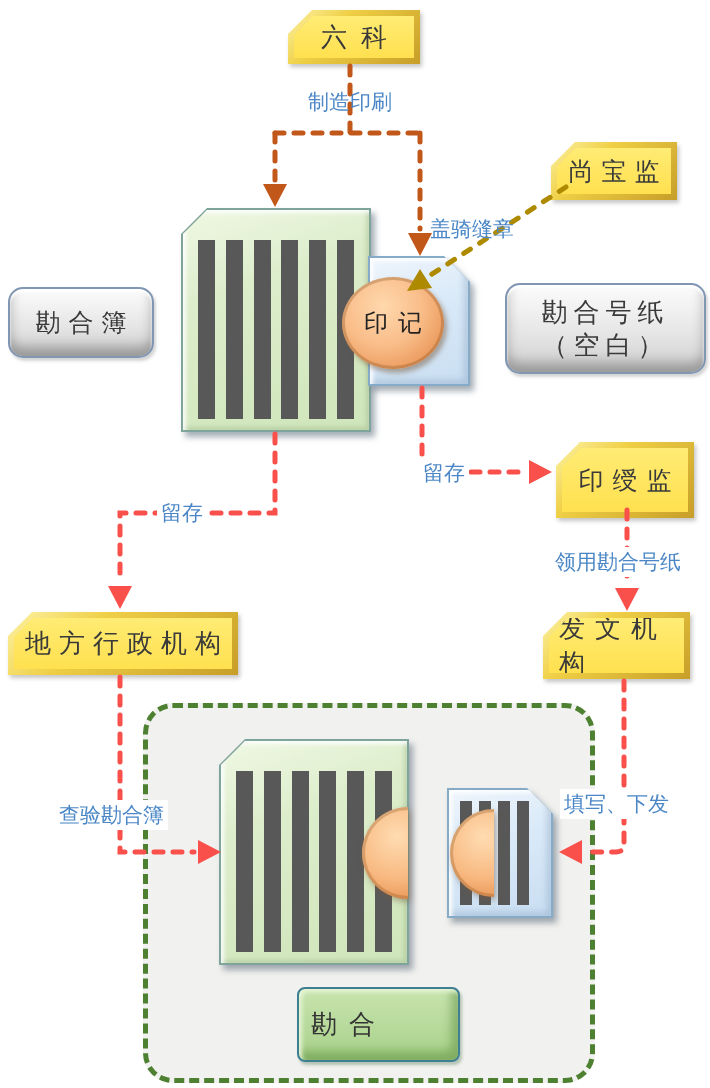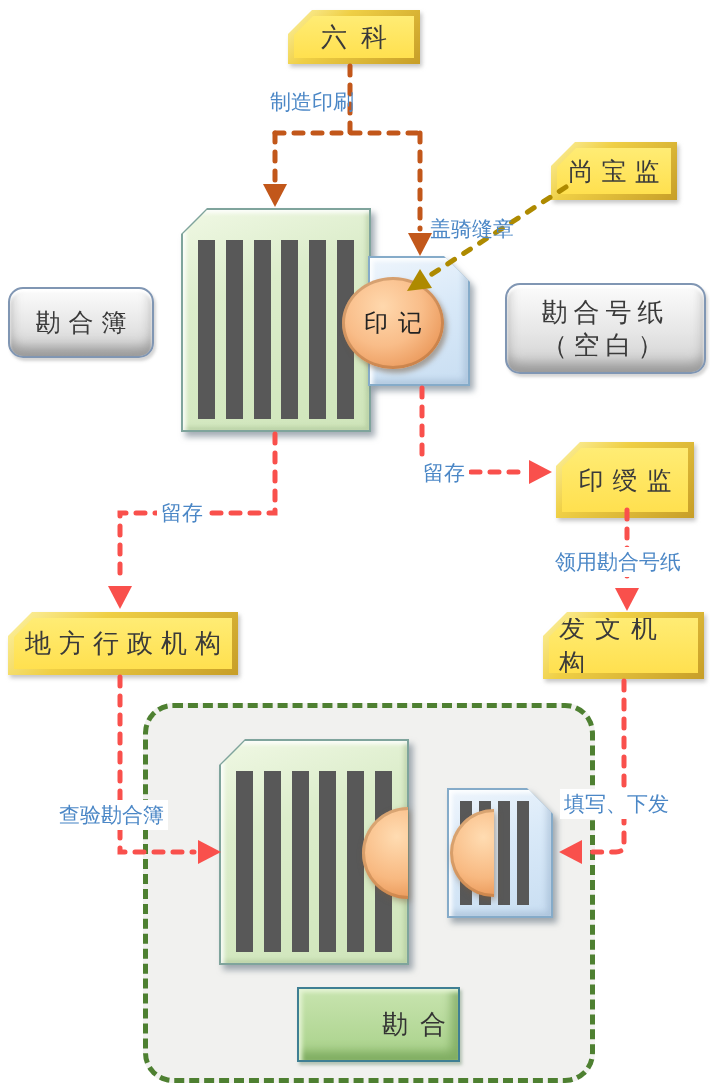--- a/index.html
+++ b/index.html
@@ -24,25 +24,25 @@
 
   
   .gbox{z-index:2;border-radius:15px;border:2px solid #8096b3;
       background:linear-gradient(180deg,#fcfcfc,#e6e6e6 55%,#cfcfcf);
       box-shadow:inset 0 3px 3px #ffffff, inset 0 -9px 12px rgba(110,110,110,.55),
                  2px 3px 3px rgba(160,160,160,.45);
       display:flex;flex-direction:column;align-items:center;justify-content:center;
       color:#3a3a3a;text-align:center;}
 
   
-  .greenbtn{z-index:2;border-radius:0;border:2px solid #3f7f93;
+  .greenbtn{z-index:2;border-radius:8px;border:2px solid #3f7f93;
       background:linear-gradient(180deg,#c8e4af,#a8d189);
       box-shadow:inset 3px 3px 4px #e6f5d6, inset -7px -9px 10px rgba(90,140,60,.5),
                  2px 3px 3px rgba(120,150,120,.5);
-      display:flex;align-items:center;justify-content:flex-end;color:#333;}
+      display:flex;align-items:center;justify-content:flex-start;color:#333;}
 
   
   .doc{z-index:2;filter:drop-shadow(4px 5px 3px rgba(90,105,120,.55));}
   .doc .border{position:absolute;inset:0;background:#7fa49c;}
   .doc .fill{position:absolute;inset:2px;}
   .clip-g{clip-path:polygon(26px 0,100% 0,100% 100%,0 100%,0 26px);}
   .clip-g2{clip-path:polygon(24px 0,100% 0,100% 100%,0 100%,0 24px);}
   .clip-b{clip-path:polygon(0 0,calc(100% - 26px) 0,100% 26px,100% 100%,0 100%);}
   .clip-b2{clip-path:polygon(0 0,calc(100% - 22px) 0,100% 22px,100% 100%,0 100%);}
   .gfill{background:linear-gradient(160deg,#f0f8e4 0%,#dcedcb 35%,#cfe5ba 100%);
@@ -61,21 +61,21 @@
   .halfseal{z-index:2;overflow:hidden;filter:drop-shadow(2px 3px 3px rgba(120,90,60,.5));}
   .halfseal .ball{position:absolute;top:0;left:0;height:100%;aspect-ratio:1/1;border-radius:50%;
       background:radial-gradient(circle at 38% 32%,#ffdcb2,#f8b981 50%,#e99656 78%,#ab672c 100%);
       box-shadow:inset 0 0 0 3px rgba(140,85,35,.3);}
 
   
   .lbl{z-index:4;color:#4b87c6;font-size:21px;white-space:nowrap;}
   .lbl.bg{background:#ffffff;padding:1px 4px;text-align:right;}
 
   svg.wires{position:absolute;left:0;top:0;z-index:3;}
-  .t-center{}
+  .t-center{text-align:center;}
 </style>
 </head>
 <body>
 
 <div id="stage">
 
   <div class="abs pen"></div>
 
   <div class="abs doc" style="left:181px;top:208px;width:190px;height:224px;">
     <div class="border clip-g"></div>
@@ -129,21 +129,21 @@
     </div>
   </div>
 
   <div class="abs ybox" style="left:8px;top:612px;width:230px;height:63px;">
     <div class="edge"></div>
     <div class="face" style="font-size:26px;letter-spacing:8px;padding-left:8px;">
       <span>地方行政机构</span>
     </div>
   </div>
 
-  <div class="abs ybox" style="left:543px;top:612px;width:161px;height:67px;">
+  <div class="abs ybox" style="left:543px;top:612px;width:147px;height:67px;">
     <div class="edge"></div>
     <div class="face" style="font-size:26px;letter-spacing:10px;padding-left:10px;">
       <span>发文机构</span>
     </div>
   </div>
 
   <div class="abs doc" style="left:219px;top:739px;width:190px;height:226px;">
     <div class="border clip-g"></div>
     <div class="fill clip-g2 gfill"></div>
     <div class="stripes" style="left:17px;right:17px;top:32px;bottom:13px;">

